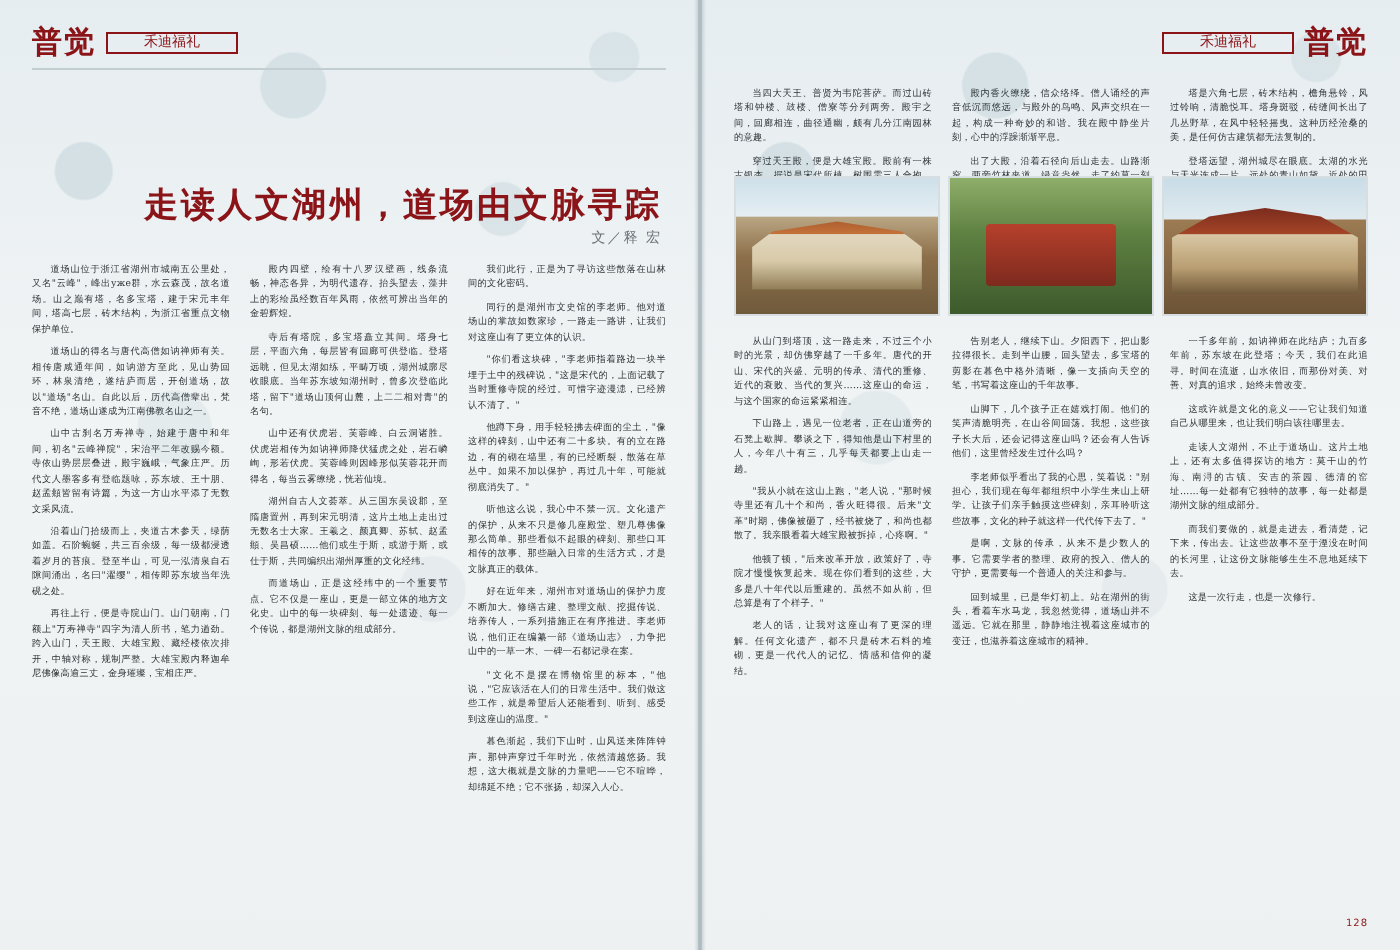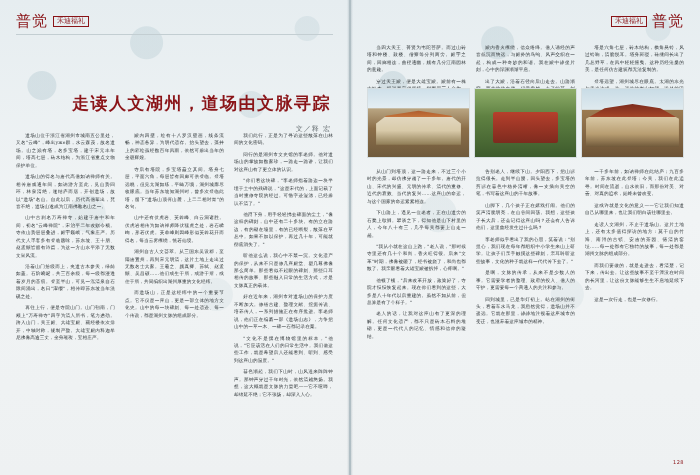--- a/index.html
+++ b/index.html
@@ -64,31 +64,31 @@
     display: flex;
     align-items: center;
     gap: 5px;
     z-index: 3;
   }
   .masthead-left { left: 16px; }
   .masthead-right { right: 16px; flex-direction: row-reverse; }
   .brand {
     font-family: "DejaVu Serif", serif;
     font-size: 15px;
-    font-weight: normal;
+    font-weight: bold;
     color: #8a1418;
     letter-spacing: 1px;
     line-height: 1;
   }
   .brand-box {
     border: 1px solid #8a1418;
     color: #8a1418;
     font-family: "DejaVu Serif", serif;
     font-size: 7px;
-    padding: 1px 3px;
+    padding: 1px 18px;
     line-height: 1.1;
     white-space: nowrap;
   }
   .headrule {
     position: absolute;
     top: 34px;
     left: 16px;
     right: 16px;
     height: 1px;
     background: #c3ced2;
@@ -104,21 +104,20 @@
   }
   .article-title {
     font-family: "DejaVu Serif", serif;
     font-size: 17px;
     font-weight: bold;
     color: #8a1418;
     letter-spacing: 1.5px;
     line-height: 1.3;
   }
   .byline {
-    margin-top: 10px;
     font-size: 7px;
     color: #6a7276;
     letter-spacing: 1px;
   }
   .columns {
     position: absolute;
     left: 16px;
     right: 16px;
     display: flex;
     gap: 10px;

